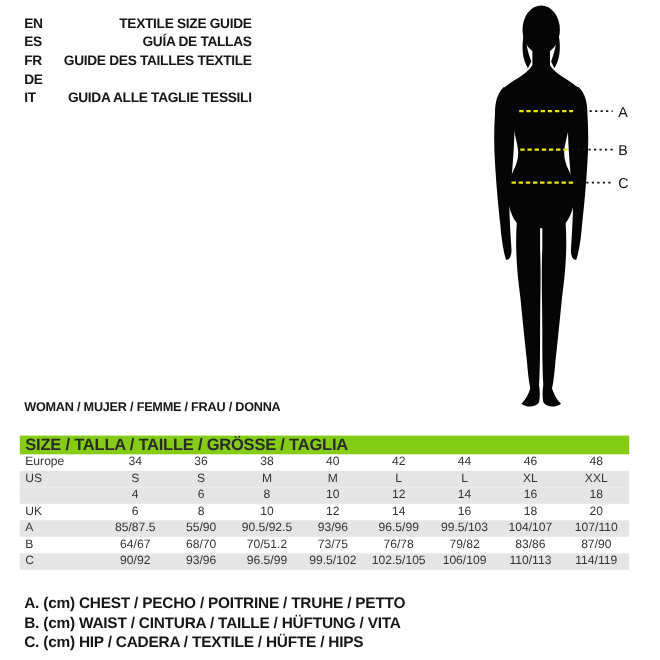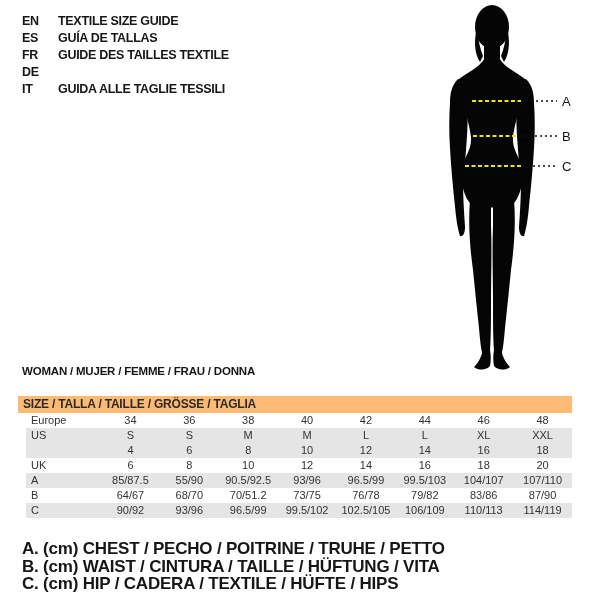--- a/index.html
+++ b/index.html
@@ -2,35 +2,35 @@
 <html><head>
 <meta charset="utf-8">
 <style>
   html,body{margin:0;padding:0;background:#ffffff;}
   .canvas{
     position:relative;width:600px;height:600px;background:#ffffff;
     font-family:"Liberation Sans",sans-serif;color:#1d1d1d;overflow:hidden;
   }
   
   .lang-block{position:absolute;left:22px;top:13px;}
-  .lang-line{display:flex;height:17px;line-height:17px;font-size:12.5px;font-weight:bold;letter-spacing:-0.3px;color:#161616;}
+  .lang-line{display:flex;height:17px;line-height:17px;font-size:12.5px;font-weight:bold;letter-spacing:-0.3px;color:#161616;justify-content:space-between;}
   .lang-code{width:36px;}
   
   .figure{position:absolute;left:440px;top:0;width:160px;height:375px;}
   
   .table-title{position:absolute;left:22px;top:365px;font-size:11.5px;font-weight:bold;letter-spacing:-0.2px;color:#161616;}
   .size-table{position:absolute;left:18px;top:396px;width:554px;font-size:11px;color:#333;}
-  .thead{height:17px;line-height:17px;background:#fdba74;font-weight:bold;font-size:12px;letter-spacing:-0.2px;color:#2a2a2a;padding-left:5px;box-sizing:border-box;}
-  .trow{display:flex;height:15px;line-height:15px;margin-left:8px;}
+  .thead{height:17px;line-height:17px;background:#84cc16;font-weight:bold;font-size:15px;letter-spacing:-0.2px;color:#2a2a2a;padding-left:5px;box-sizing:border-box;}
+  .trow{display:flex;height:15px;line-height:15px;}
   .trow.shaded{background:#e5e5e5;}
   .tlabel{width:75px;padding-left:5px;box-sizing:border-box;text-align:left;}
   .tcell{flex:1;text-align:center;}
   
   .legend{position:absolute;left:22px;top:540px;}
-  .legend-line{height:17.5px;line-height:17.5px;font-size:17px;font-weight:bold;letter-spacing:-0.2px;color:#161616;}
+  .legend-line{height:17.5px;line-height:17.5px;font-size:14px;font-weight:bold;letter-spacing:-0.2px;color:#161616;}
 </style>
 </head>
 <body>
 
 <div class="canvas">
 
   <div class="lang-block">
       <div class="lang-line">
         <div class="lang-code">EN</div>
         <div>TEXTILE SIZE GUIDE</div>

